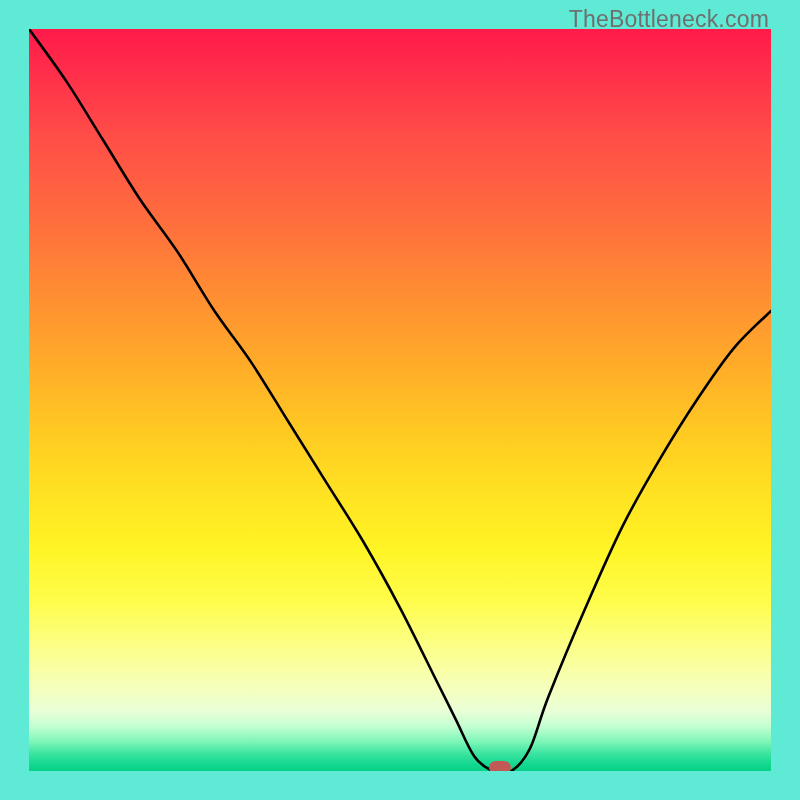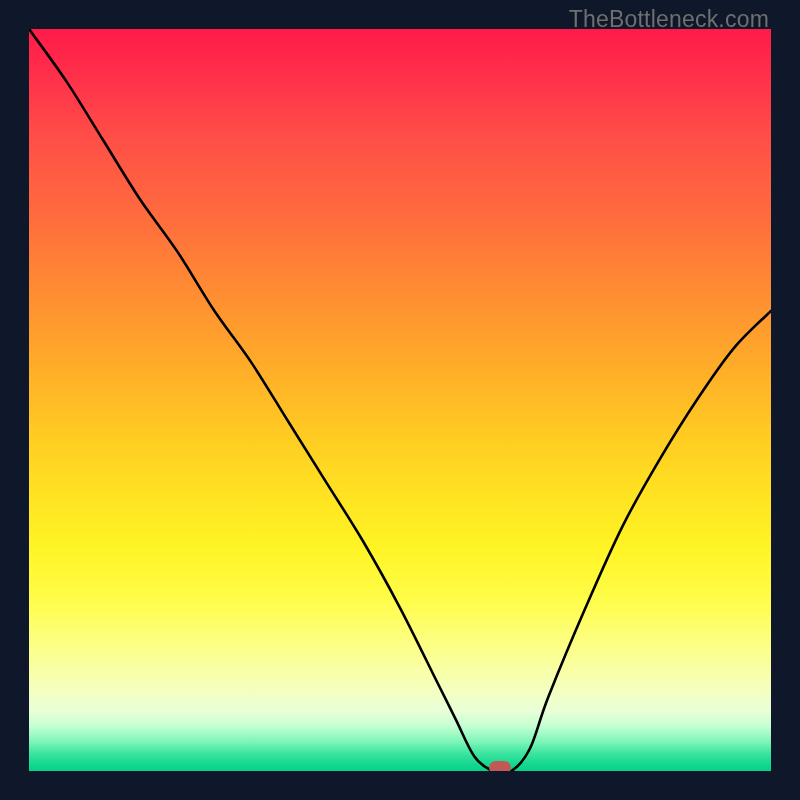--- a/index.html
+++ b/index.html
@@ -8,21 +8,21 @@
     width: 800px;
     height: 800px;
     background: #000000;
     overflow: hidden;
     font-family: Arial, Helvetica, sans-serif;
   }
   .outer {
     position: relative;
     width: 800px;
     height: 800px;
-    background: #0f172a;
+    background: #5eead4;
   }
   .plot {
     position: absolute;
     left: 29px;
     top: 29px;
     width: 742px;
     height: 742px;
     overflow: hidden;
   }
   .gradient {

